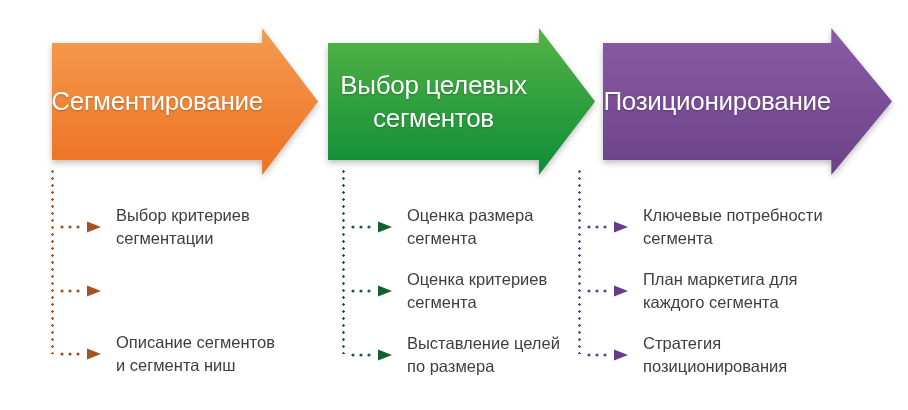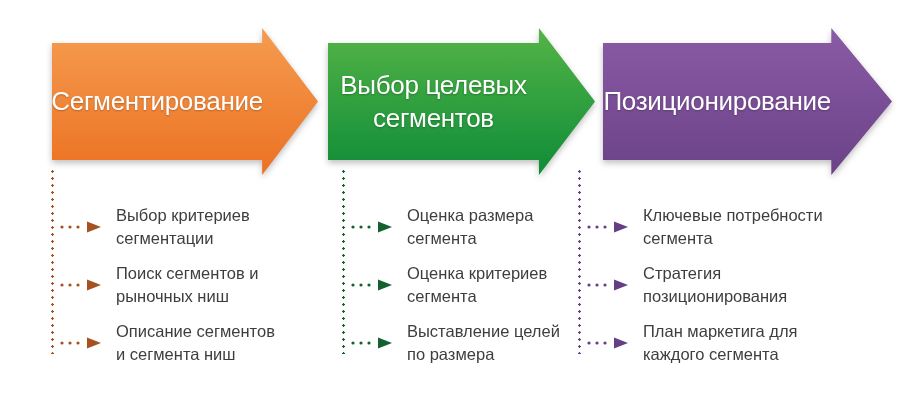--- a/index.html
+++ b/index.html
@@ -40,21 +40,21 @@
   .c0{left:52px;}
   .c1{left:343px;}
   .c2{left:579px;}
   .vline{
     position:absolute;left:-1px;top:0;width:3px;height:186px;
     background-image:radial-gradient(circle, var(--accent) 1.15px, rgba(0,0,0,0) 1.45px);
     background-size:3px 7px;background-repeat:repeat-y;
   }
   .items{
     position:absolute;left:4px;top:36px;
-    display:flex;flex-direction:column;gap:11px;
+    display:flex;flex-direction:column;gap:17px;
   }
   .item{display:flex;align-items:center;gap:13px;min-height:46px;}
   .marker{flex:0 0 47px;width:47px;height:12px;color:var(--accent);}
   .marker *{fill:currentColor;}
   .item-text{
     color:#3E3E3E;
     font-size:16.5px;line-height:1.42;
     white-space:pre-line;
   }
 </style>
@@ -95,22 +95,20 @@
         <div class="item-text">Выбор критериев
 сегментации</div>
       </div>
       <div class="item">
         <svg class="marker" viewBox="0 0 47 12">
             <circle cx="6" cy="6" r="1.6"></circle>
             <circle cx="14" cy="6" r="1.6"></circle>
             <circle cx="22" cy="6" r="1.6"></circle>
             <polygon points="31,0.5 45,6 31,11.5"></polygon>
           </svg>
-        <div class="item-text">Поиск сегментов и
-рыночных ниш</div>
       </div>
       <div class="item">
         <svg class="marker" viewBox="0 0 47 12">
             <circle cx="6" cy="6" r="1.6"></circle>
             <circle cx="14" cy="6" r="1.6"></circle>
             <circle cx="22" cy="6" r="1.6"></circle>
             <polygon points="31,0.5 45,6 31,11.5"></polygon>
           </svg>
         <div class="item-text">Описание сегментов
 и сегмента ниш</div>
@@ -167,29 +165,29 @@
         <div class="item-text">Ключевые потребности
 сегмента</div>
       </div>
       <div class="item">
         <svg class="marker" viewBox="0 0 47 12">
             <circle cx="6" cy="6" r="1.6"></circle>
             <circle cx="14" cy="6" r="1.6"></circle>
             <circle cx="22" cy="6" r="1.6"></circle>
             <polygon points="31,0.5 45,6 31,11.5"></polygon>
           </svg>
-        <div class="item-text">Стратегия
-позиционирования</div>
+        <div class="item-text">План маркетига для
+каждого сегмента</div>
       </div>
       <div class="item">
         <svg class="marker" viewBox="0 0 47 12">
             <circle cx="6" cy="6" r="1.6"></circle>
             <circle cx="14" cy="6" r="1.6"></circle>
             <circle cx="22" cy="6" r="1.6"></circle>
             <polygon points="31,0.5 45,6 31,11.5"></polygon>
           </svg>
-        <div class="item-text">План маркетига для
-каждого сегмента</div>
+        <div class="item-text">Стратегия
+позиционирования</div>
       </div>
     </div>
   </div>
 
 </div>
 
 </body></html>

